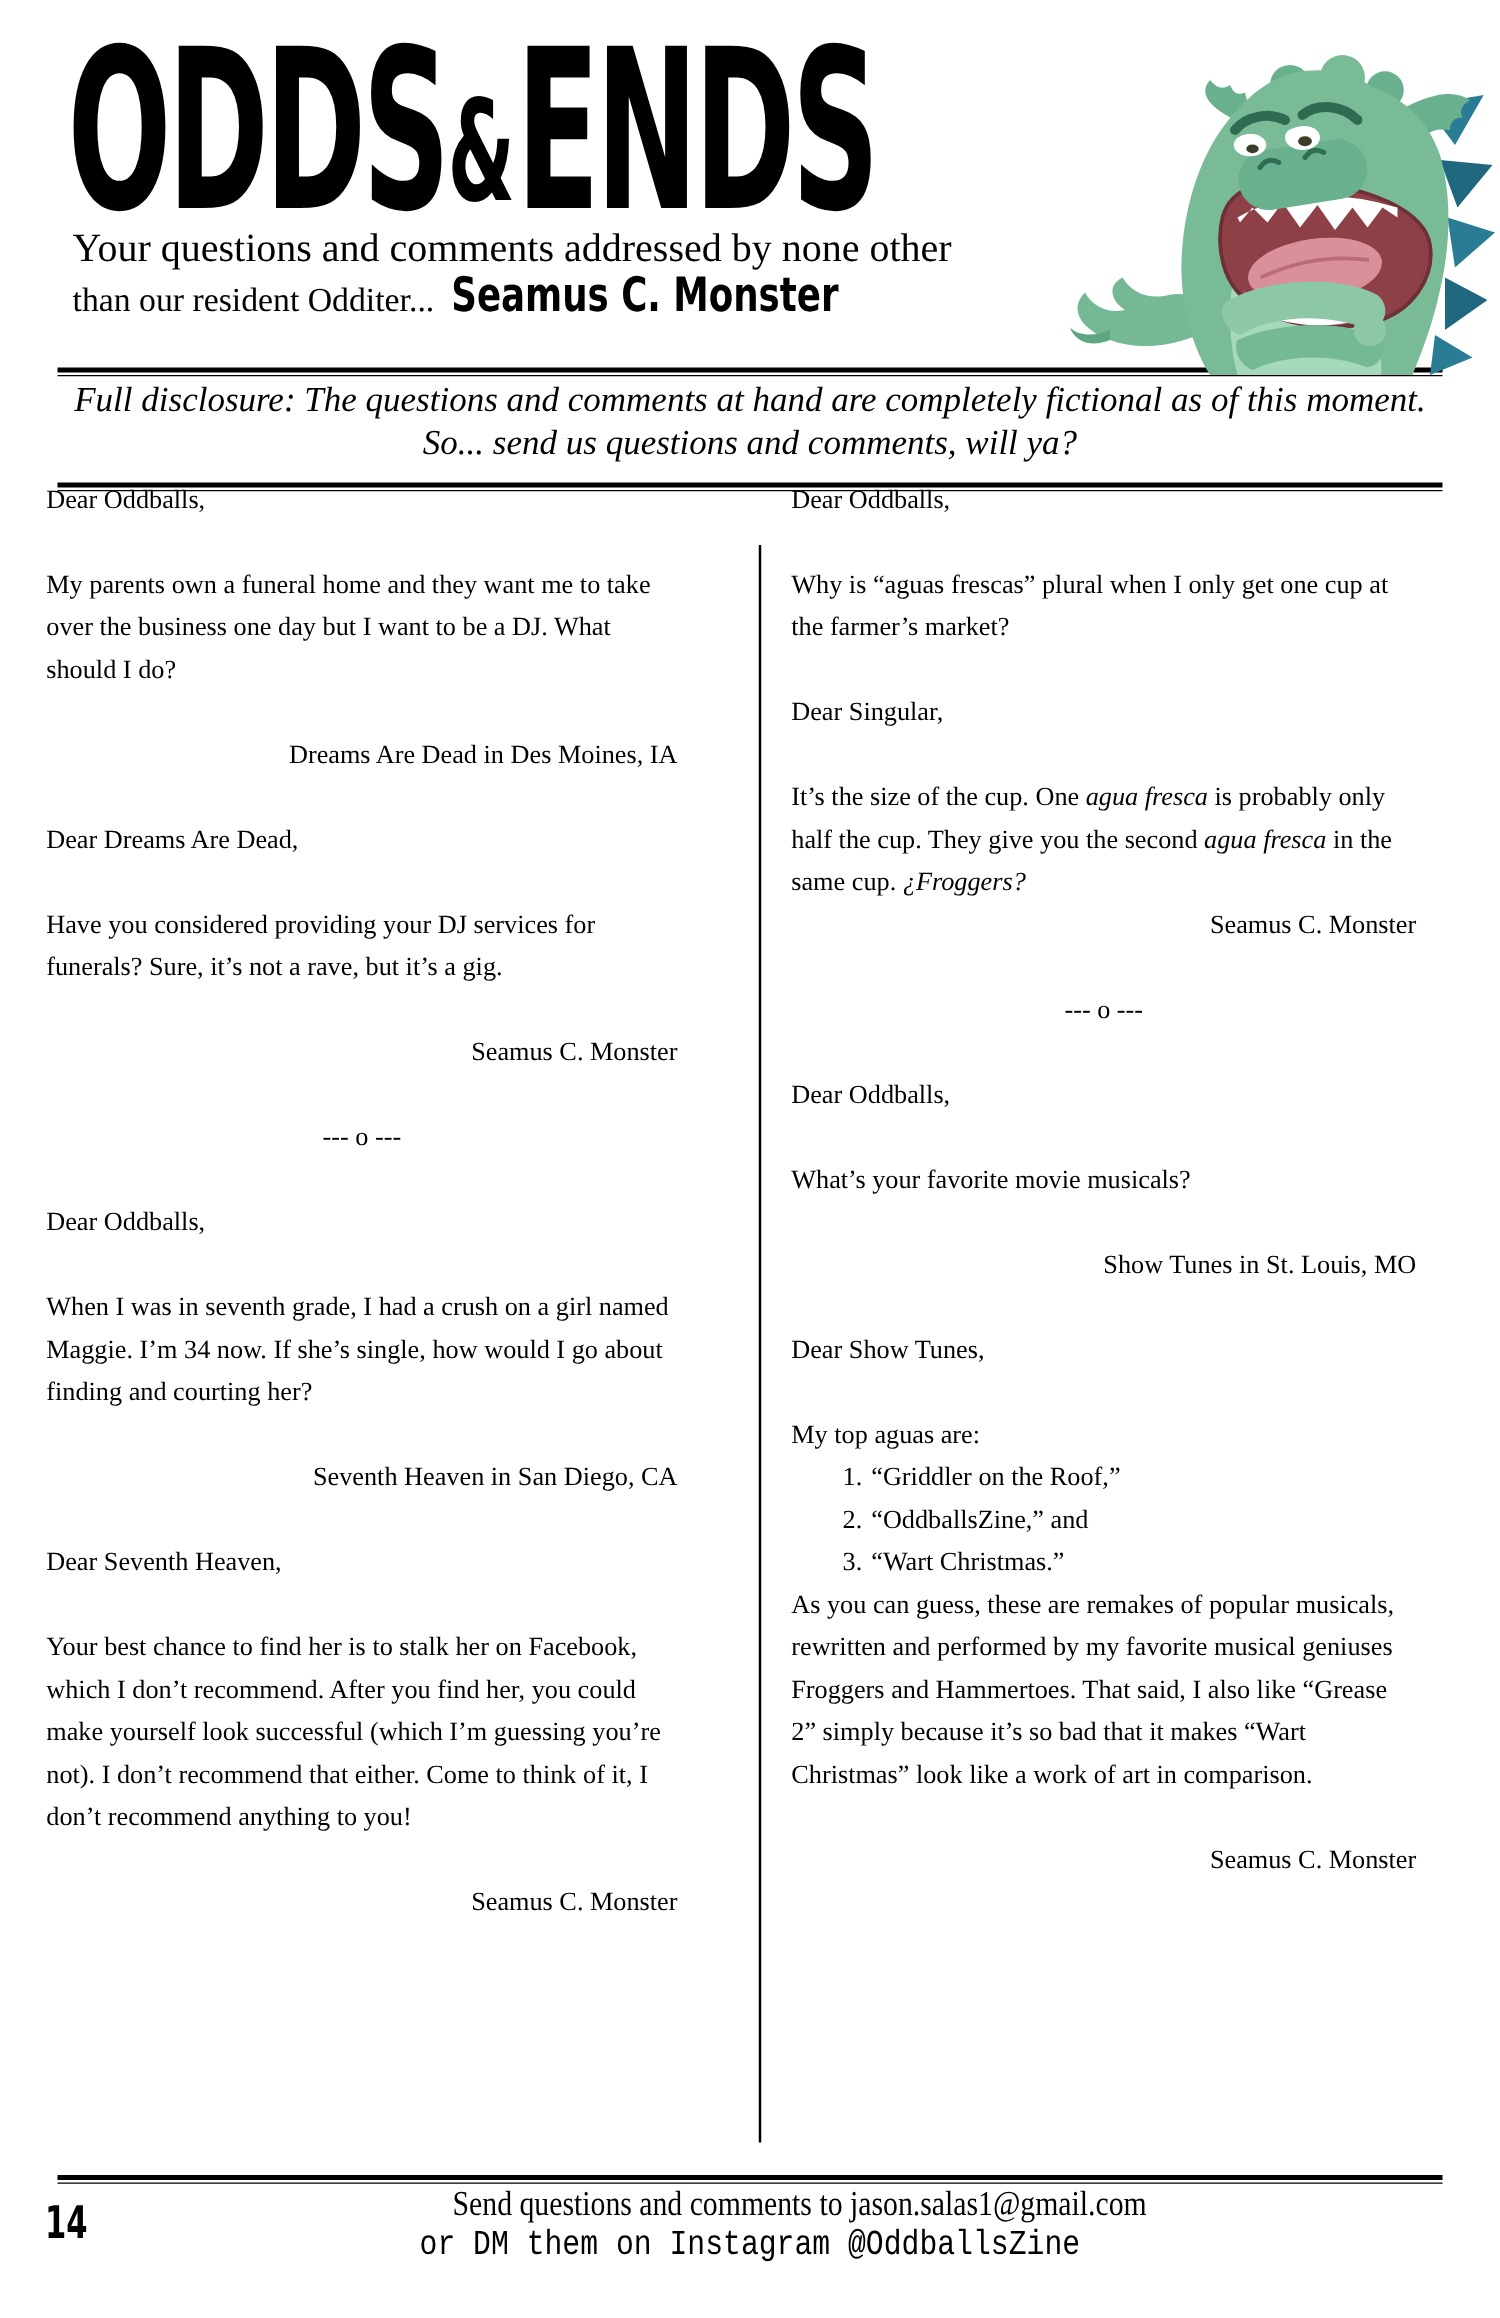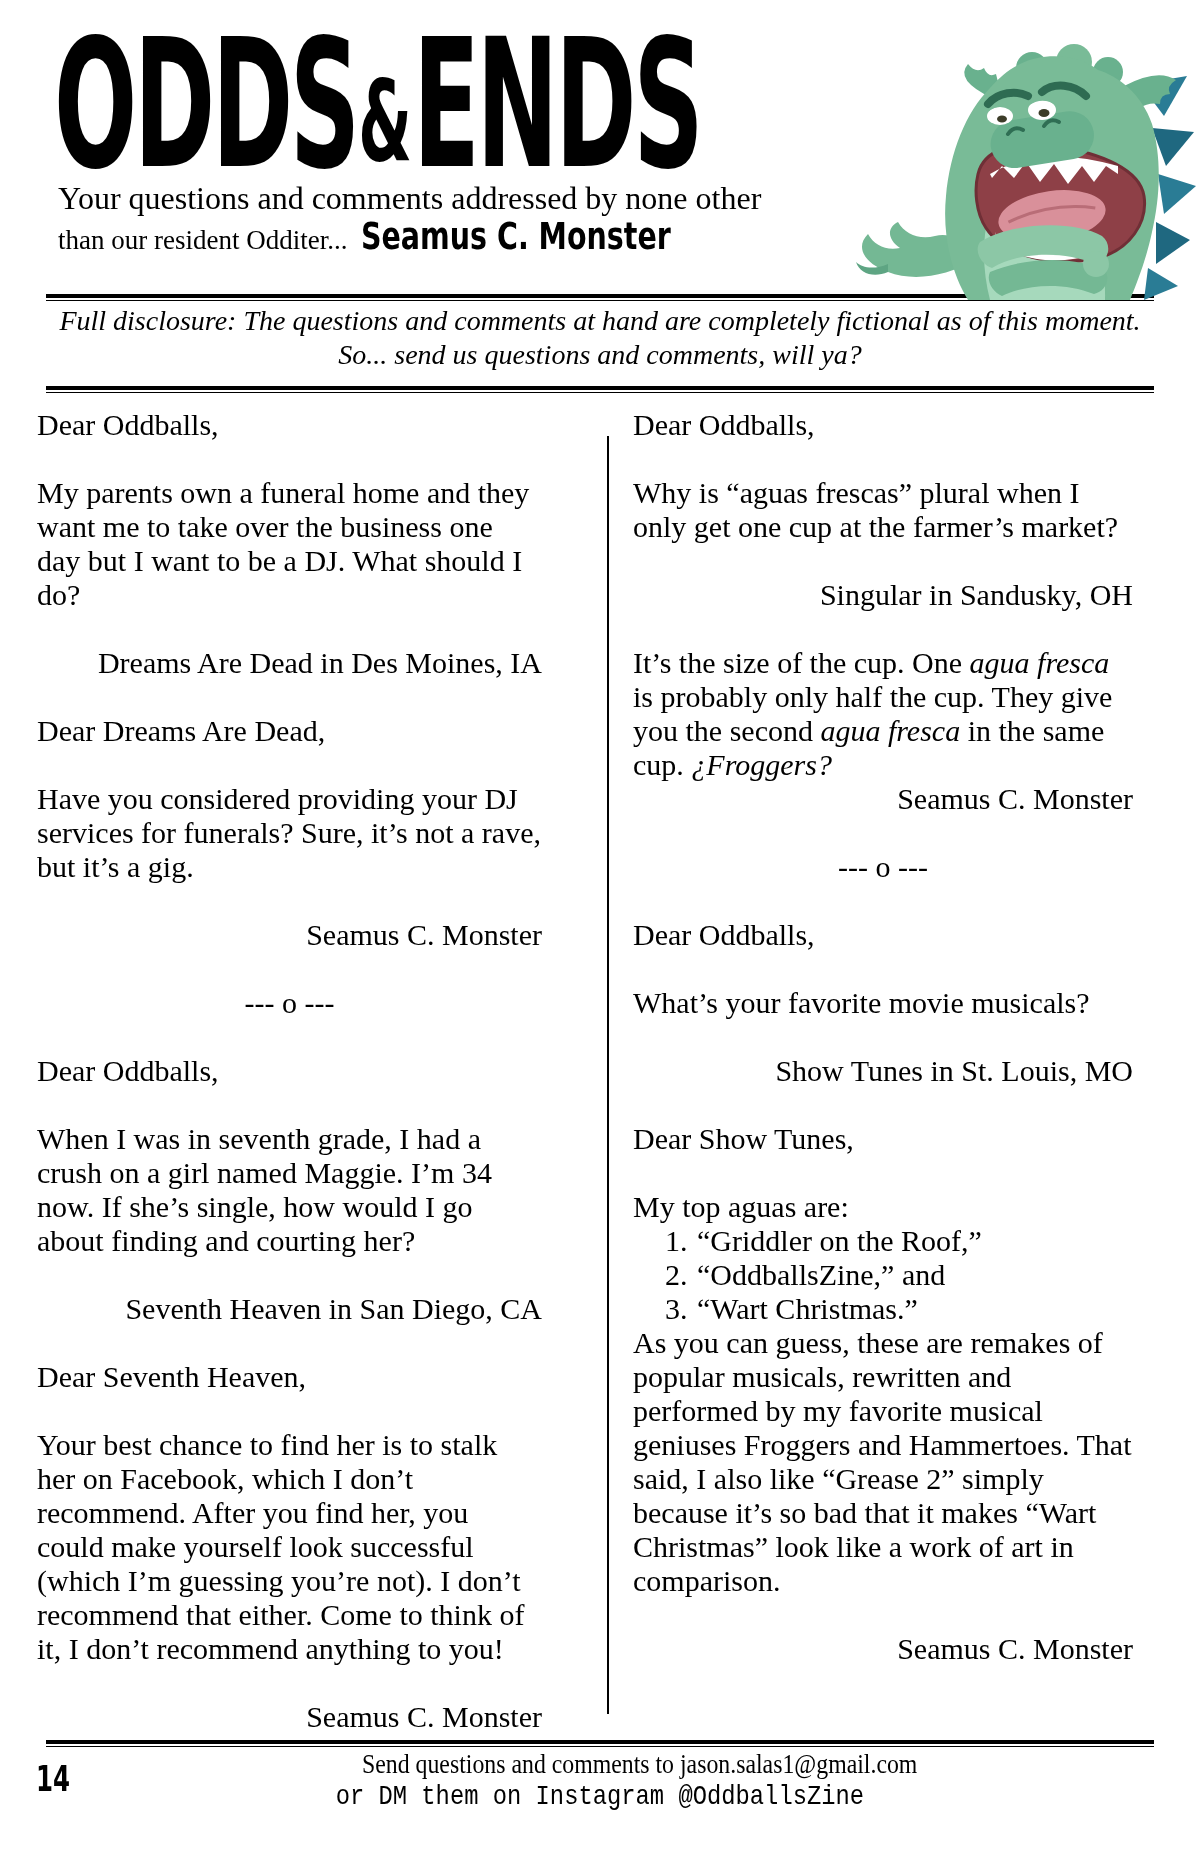--- a/index.html
+++ b/index.html
@@ -25,21 +25,21 @@
   #rule-footer{top:1740px;z-index:3;}
   #column-divider{left:607px;top:436px;width:2px;height:1278px;background:#000;}
 
   
   .disclosure{left:0;width:1200px;text-align:center;font-style:italic;font-size:28px;
       line-height:34px;}
   #disclosure-line1{top:304px;}
   #disclosure-line2{top:338px;}
 
   
-  .letter-col{top:408px;font-size:30px;line-height:34px;}
+  .letter-col{top:382px;font-size:21px;line-height:34px;}
   #col-left{left:37px;width:505px;}
   #col-right{left:633px;width:500px;}
   .blk{margin:0;}
   .blk + .blk{margin-top:34px;}
   .blk.tight{margin-top:0 !important;}
   .attribution,.signature{text-align:right;}
   .separator{text-align:center;}
   ol.list{padding:0 0 0 62px;margin:0;}
   ol.list li{padding-left:2px;}
   em{font-style:italic;}
@@ -137,21 +137,21 @@
     <p class="blk salutation"><span>Dear Oddballs,</span></p>
     <p class="blk body"><span>When I was in seventh grade, I had a crush on a girl named Maggie. I’m 34 now. If she’s single, how would I go about finding and courting her?</span></p>
     <p class="blk attribution"><span>Seventh Heaven in San Diego, CA</span></p>
     <p class="blk salutation"><span>Dear Seventh Heaven,</span></p>
     <p class="blk body"><span>Your best chance to find her is to stalk her on Facebook, which I don’t recommend. After you find her, you could make yourself look successful (which I’m guessing you’re not). I don’t recommend that either. Come to think of it, I don’t recommend anything to you!</span></p>
     <p class="blk signature"><span>Seamus C. Monster</span></p>
   </div>
 <div class="abs letter-col" id="col-right">
     <p class="blk salutation"><span>Dear Oddballs,</span></p>
     <p class="blk body"><span>Why is “aguas frescas” plural when I only get one cup at the farmer’s market?</span></p>
-    <p class="blk attribution"><span>Singular in Sandusky, OH</span></p>
+    <p class="blk salutation"><span>Dear Singular,</span></p>
     <p class="blk body"><span>It’s the size of the cup. One </span><em>agua fresca</em><span> is probably only half the cup. They give you the second </span><em>agua fresca</em><span> in the same cup. </span><em>¿Froggers?</em></p>
     <p class="blk signature tight"><span>Seamus C. Monster</span></p>
     <p class="blk separator"><span>--- o ---</span></p>
     <p class="blk salutation"><span>Dear Oddballs,</span></p>
     <p class="blk body"><span>What’s your favorite movie musicals?</span></p>
     <p class="blk attribution"><span>Show Tunes in St. Louis, MO</span></p>
     <p class="blk salutation"><span>Dear Show Tunes,</span></p>
     <p class="blk body"><span>My top aguas are:</span></p>
     <ol class="blk list tight">
       <li>“Griddler on the Roof,”</li>

